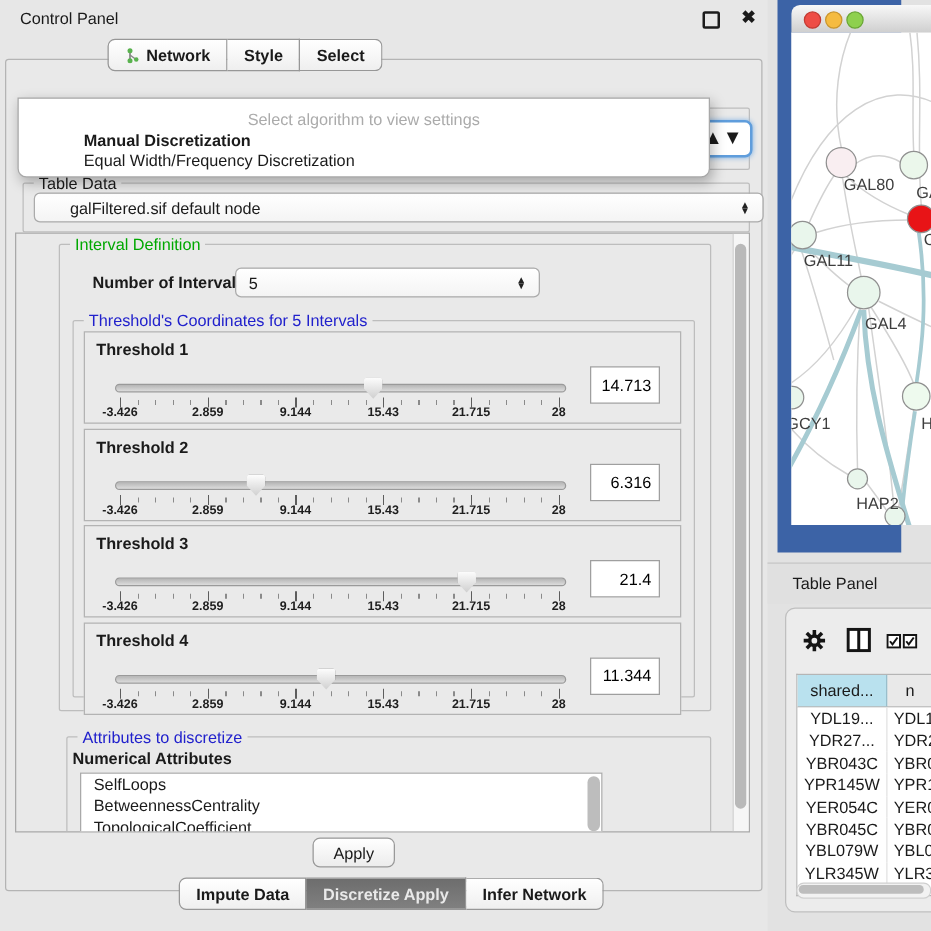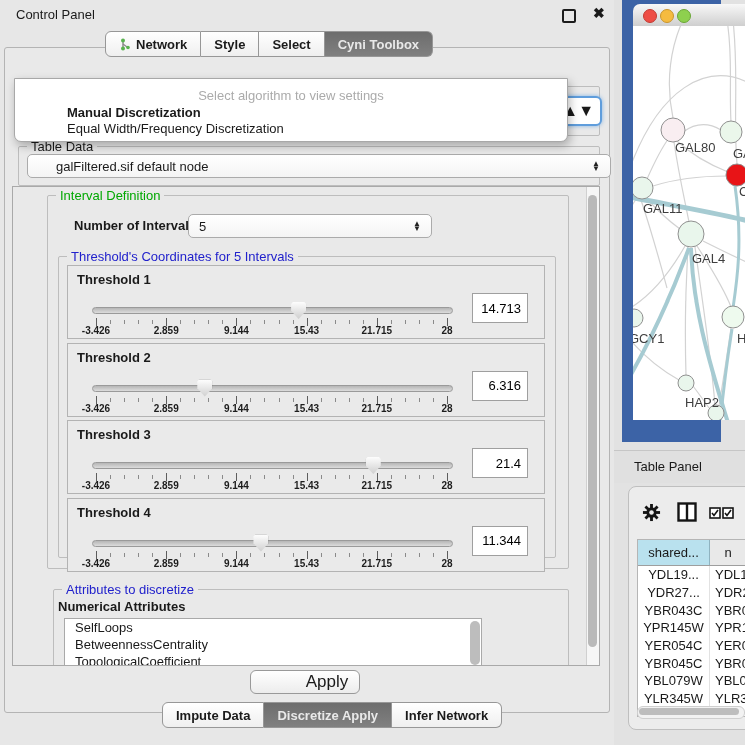--- a/index.html
+++ b/index.html
@@ -5,21 +5,21 @@
   html,body{margin:0;padding:0;}
   .app{position:relative;width:745px;height:745px;background:#e2e2e2;overflow:hidden;
        font-family:"Liberation Sans",sans-serif;color:#1a1a1a;}
   
   .cp{position:absolute;left:0;top:0;width:614px;height:745px;background:#e7e7e7;}
   .cp-title{position:absolute;left:16px;top:7px;font-size:13px;}
   .float-icon{position:absolute;left:562px;top:9px;width:10px;height:10px;border:2px solid #1c1c1c;border-radius:2px;}
   .close-icon{position:absolute;left:593px;top:5px;font-size:14px;font-weight:bold;}
   .cp-outer{position:absolute;left:4px;top:47px;width:604px;height:664px;border:1px solid #b4b4b4;border-radius:3px;background:#e9e9e9;}
   
-  .seg{position:absolute;display:flex;z-index:30;margin-left:19px;}
+  .seg{position:absolute;display:flex;z-index:30;}
   .seg-top{left:86px;top:31px;}
   .seg-bottom{left:143px;top:702px;}
   .seg-item{display:flex;align-items:center;gap:5px;padding:0 13px;height:24px;font-size:13px;font-weight:bold;
             background:linear-gradient(#ffffff,#efefef);border:1px solid #979797;border-left:none;cursor:default;white-space:nowrap;}
   .seg-item:first-child{border-left:1px solid #979797;border-radius:6px 0 0 6px;}
   .seg-item:last-child{border-radius:0 6px 6px 0;}
   .seg-item.sel{background:linear-gradient(#6d6d6d,#808080);color:#e9e9e9;}
   
   .group{position:absolute;border:1px solid #bdbdbd;border-radius:2px;}
   .group-label{position:absolute;top:-8px;left:8px;background:#e9e9e9;padding:0 4px;font-size:13px;white-space:nowrap;}
@@ -53,21 +53,21 @@
                        repeating-linear-gradient(to right,#8a8a8a 0 1px,transparent 1px 14.04px);
       background-position:4px 0,4px 2px;background-size:356px 8px,356px 4px;background-repeat:no-repeat;}
   .tick-lab{position:absolute;top:59px;transform:translateX(-50%);font-size:10px;font-weight:bold;color:#1d1d1d;}
   .thr-value{position:absolute;left:404px;top:27px;width:56px;height:30px;border:1px solid #9f9f9f;background:#fff;
              font-size:13px;text-align:right;padding:0 6px 0 2px;box-sizing:border-box;font-family:"Liberation Sans",sans-serif;}
   
   .attr-list{position:absolute;left:10px;top:28px;width:416px;height:47px;background:#fff;border:1px solid #a9a9a9;overflow:hidden;}
   .attr-item{font-size:13px;line-height:17px;padding-left:10px;white-space:nowrap;}
   .attr-sb{position:absolute;right:1px;top:2px;width:10px;height:44px;background:#bdbdbd;border-radius:5px;}
   .apply-btn{position:absolute;left:250px;top:670px;width:64px;height:22px;background:linear-gradient(#ffffff,#ececec);
-             border:1px solid #999;border-radius:6px;font-size:17px;display:flex;align-items:center;justify-content:center;z-index:5;padding-left:44px;}
+             border:1px solid #999;border-radius:6px;font-size:13px;display:flex;align-items:center;justify-content:center;z-index:5;}
   
   .net-frame{position:absolute;left:622px;top:0;width:99px;height:442px;background:#3c63a6;}
   .net-titlebar{position:absolute;left:11px;top:4px;width:112px;height:22px;background:linear-gradient(#f8f8f8,#cfcfcf);
                 border-bottom:1px solid #9e9e9e;border-radius:7px 0 0 0;}
   .tl{position:absolute;top:5px;width:12px;height:12px;border-radius:50%;}
   .net-canvas{position:absolute;left:11px;top:26px;width:112px;height:394px;background:#fff;overflow:hidden;}
   
   .tp-bar{position:absolute;left:614px;top:450px;width:131px;height:32px;background:#e0e0e0;border-top:1px solid #c6c6c6;}
   .tp-bar span{position:absolute;left:20px;top:8px;font-size:13px;}
   .tp-card{position:absolute;left:628px;top:486px;width:117px;height:242px;background:#ececec;border:1px solid #bfbfbf;
@@ -105,23 +105,20 @@
             <circle cx="4" cy="10.5" r="2" fill="#59b24e"></circle>
             <circle cx="9" cy="9.5" r="1.8" fill="#59b24e"></circle>
           </svg>
           <span>Network</span>
         </div>
         <div class="seg-item">
           <span>Style</span>
         </div>
         <div class="seg-item">
           <span>Select</span>
-        </div>
-        <div class="seg-item sel">
-          <span>Cyni Toolbox</span>
         </div>
       </div>
 
     <div class="group" style="left:18px;top:86px;width:580px;height:48px;z-index:1;">
       <div class="group-label">Discretization Algorithm</div>
     </div>
     <div class="algo-combo">
       <span class="arrows"><span>▲</span><span>▼</span></span>
     </div>
 

